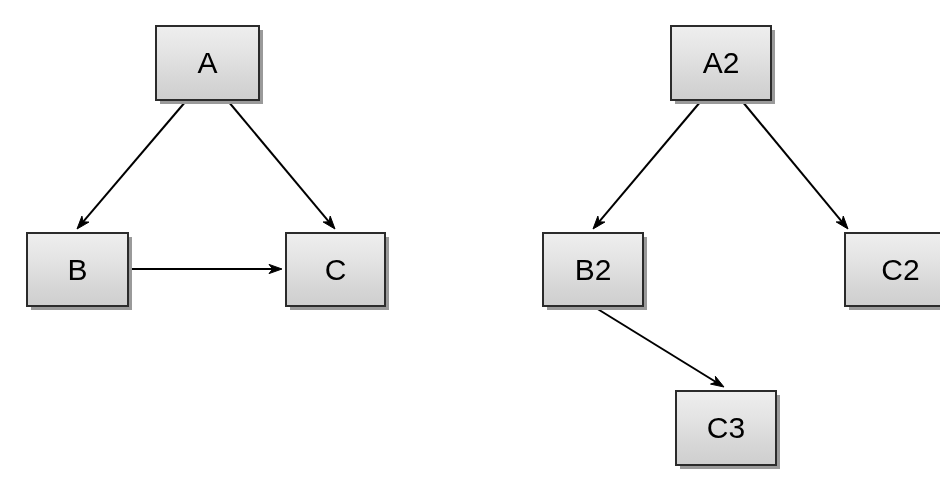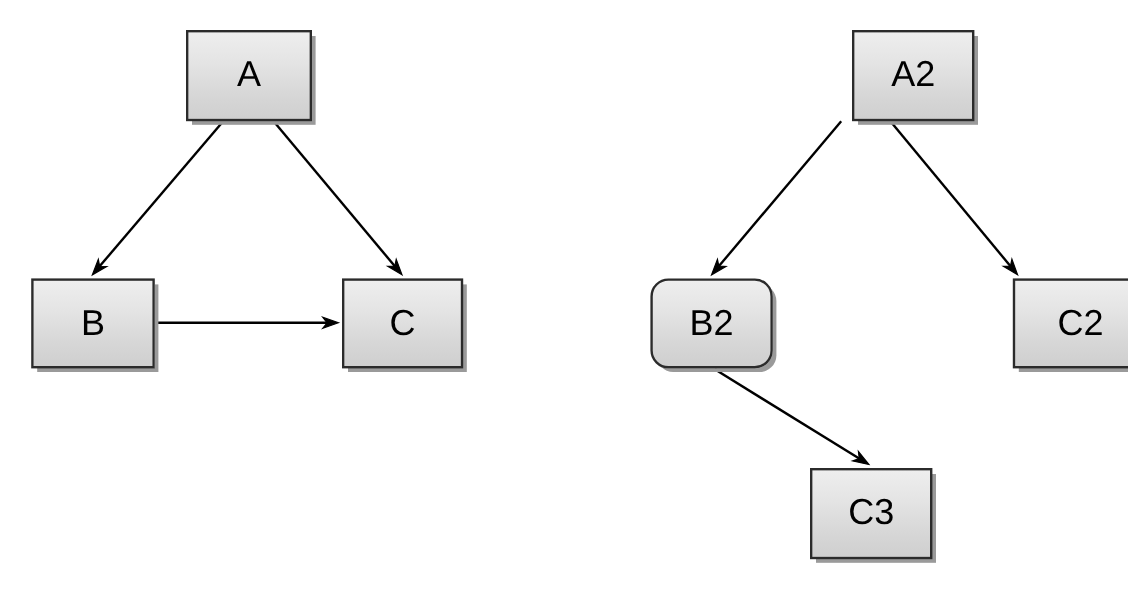--- a/index.html
+++ b/index.html
@@ -81,24 +81,24 @@
   <div id="node-layer">
       <div class="node" style="left: 155px; top: 25px; width: 105px; height: 76px;">
         <span class="node-label">A</span>
       </div>
       <div class="node" style="left: 26px; top: 232px; width: 103px; height: 75px;">
         <span class="node-label">B</span>
       </div>
       <div class="node" style="left: 285px; top: 232px; width: 101px; height: 75px;">
         <span class="node-label">C</span>
       </div>
-      <div class="node" style="left: 670px; top: 25px; width: 102px; height: 76px; margin-left: 40px;">
+      <div class="node" style="left: 670px; top: 25px; width: 102px; height: 76px;">
         <span class="node-label">A2</span>
       </div>
-      <div class="node" style="left: 542px; top: 232px; width: 102px; height: 75px; border-radius: 15px;">
+      <div class="node" style="left: 542px; top: 232px; width: 102px; height: 75px;">
         <span class="node-label">B2</span>
       </div>
       <div class="node" style="left: 844px; top: 232px; width: 102px; height: 75px; padding-left: 11px;">
         <span class="node-label">C2</span>
       </div>
       <div class="node" style="left: 675px; top: 390px; width: 102px; height: 76px; text-align: center;">
         <span class="node-label">C3</span>
       </div>
     </div>
 

